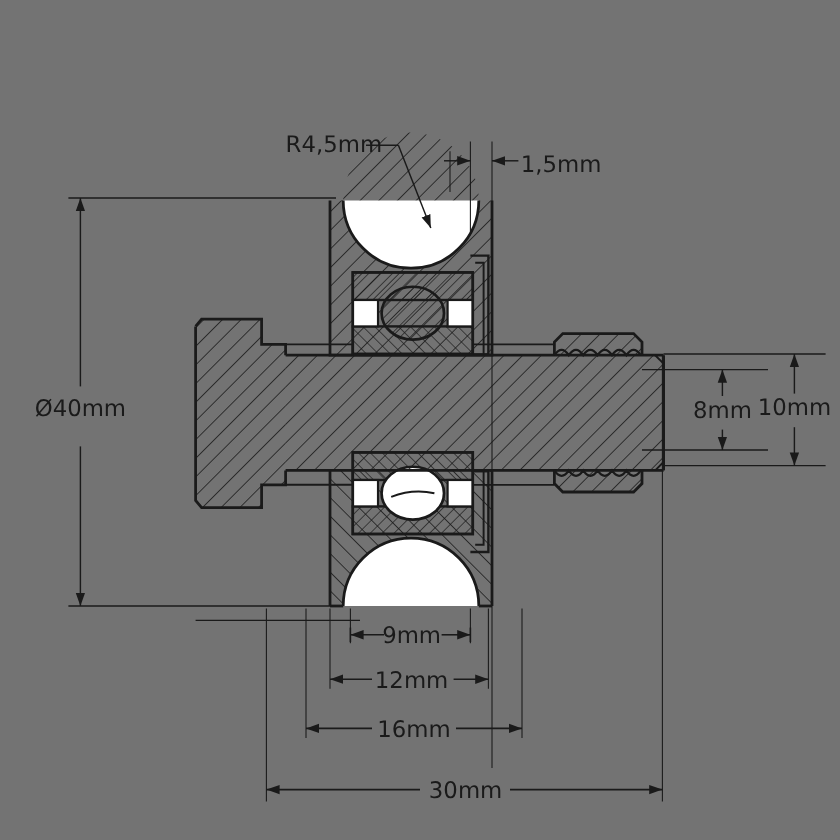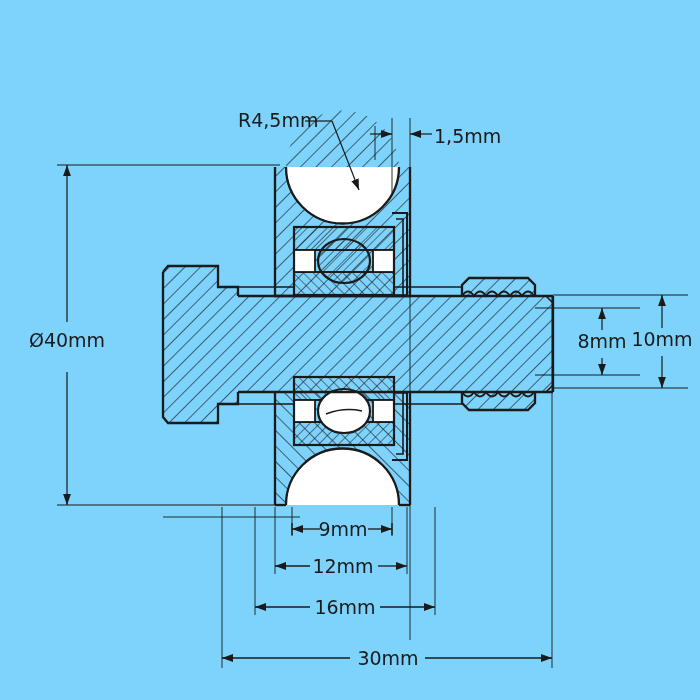--- a/index.html
+++ b/index.html
@@ -1,17 +1,17 @@
 <!DOCTYPE html>
 <html><head>
 <meta charset="utf-8">
 <style>
   html,body{margin:0;padding:0;background:#ffffff;}
   body{width:700px;height:700px;overflow:hidden;font-family:"DejaVu Sans",sans-serif;}
-  #stage{position:relative;width:700px;height:700px;background:#7dd3fc;}
+  #stage{position:relative;width:700px;height:700px;background:#737373;}
   svg#dwg{position:absolute;left:0;top:0;width:700px;height:700px;display:block;}
   .dimtext{font-family:"DejaVu Sans",sans-serif;font-size:19px;fill:#1a1a1a;}
 </style>
 </head>
 <body>
 
 <div id="stage">
 <svg id="dwg" viewBox="0 0 700 700">
   <defs>
     <pattern id="hatchA" width="11" height="11" patternUnits="userSpaceOnUse" patternTransform="rotate(45)">

